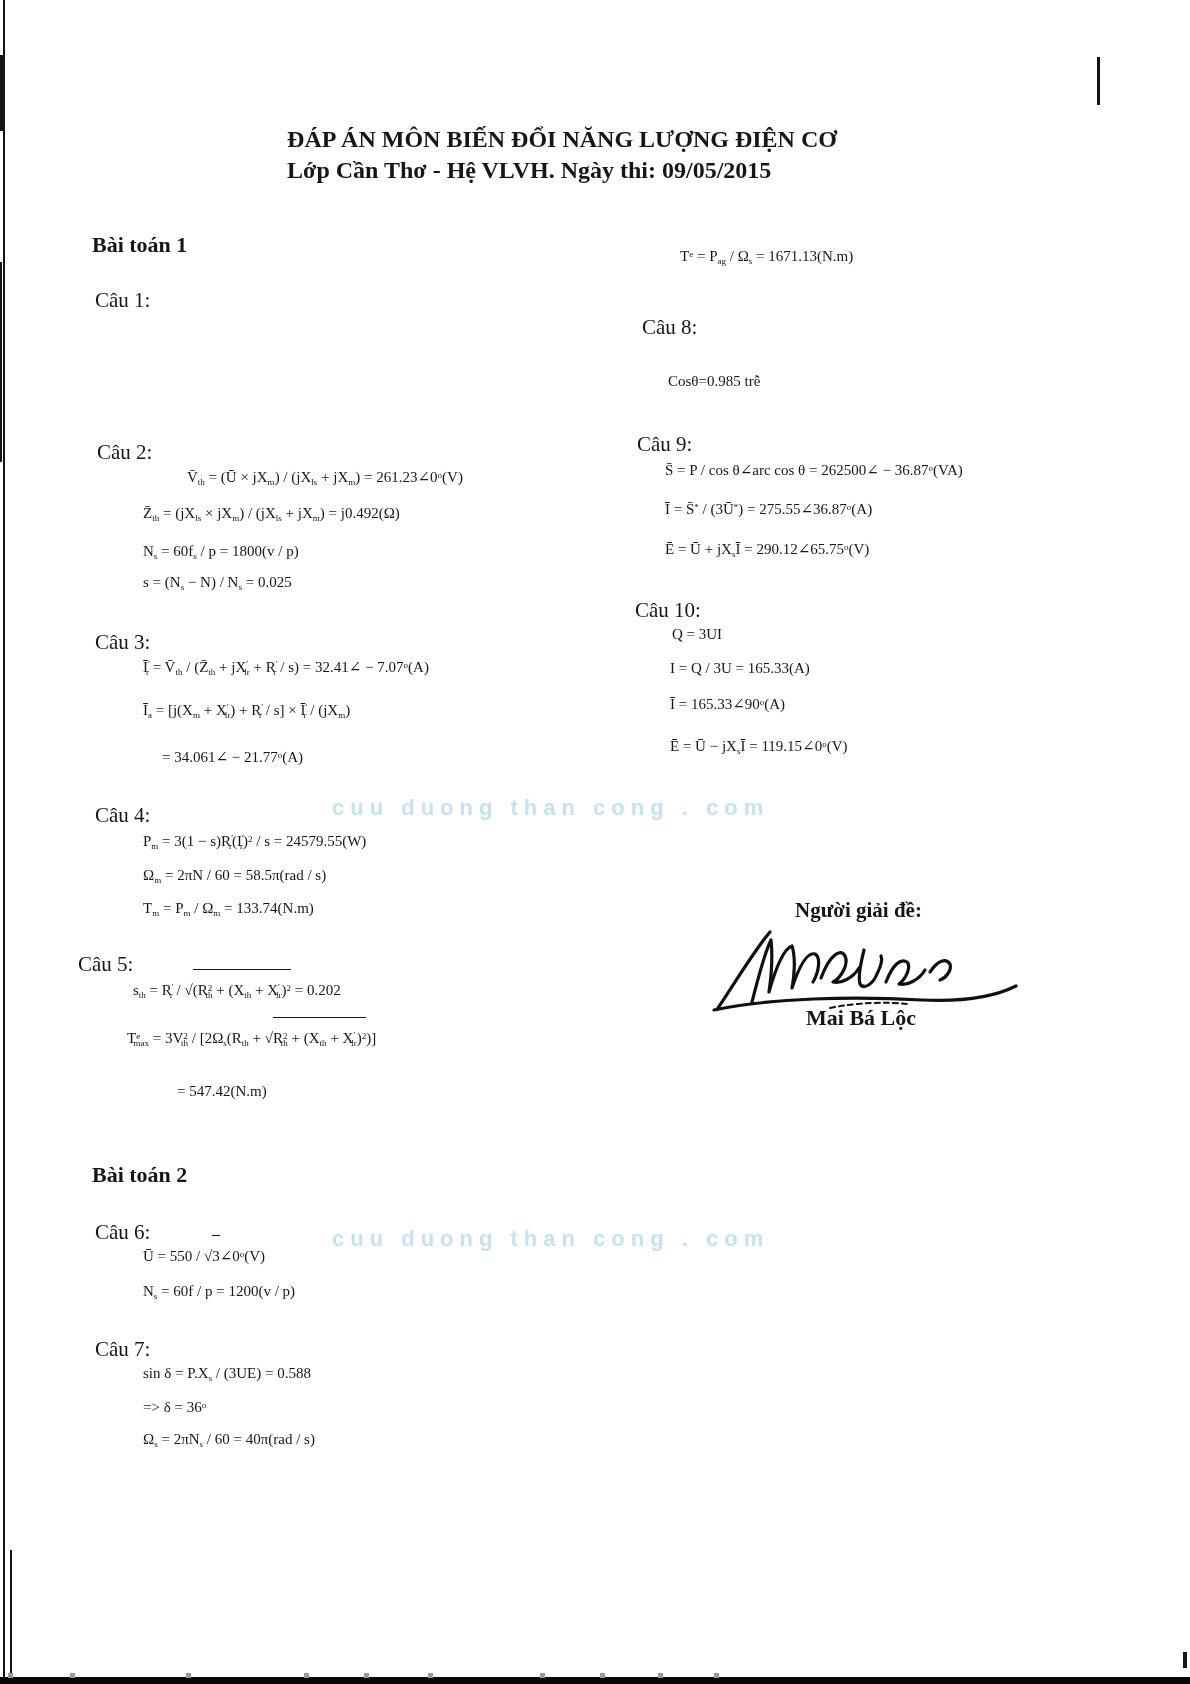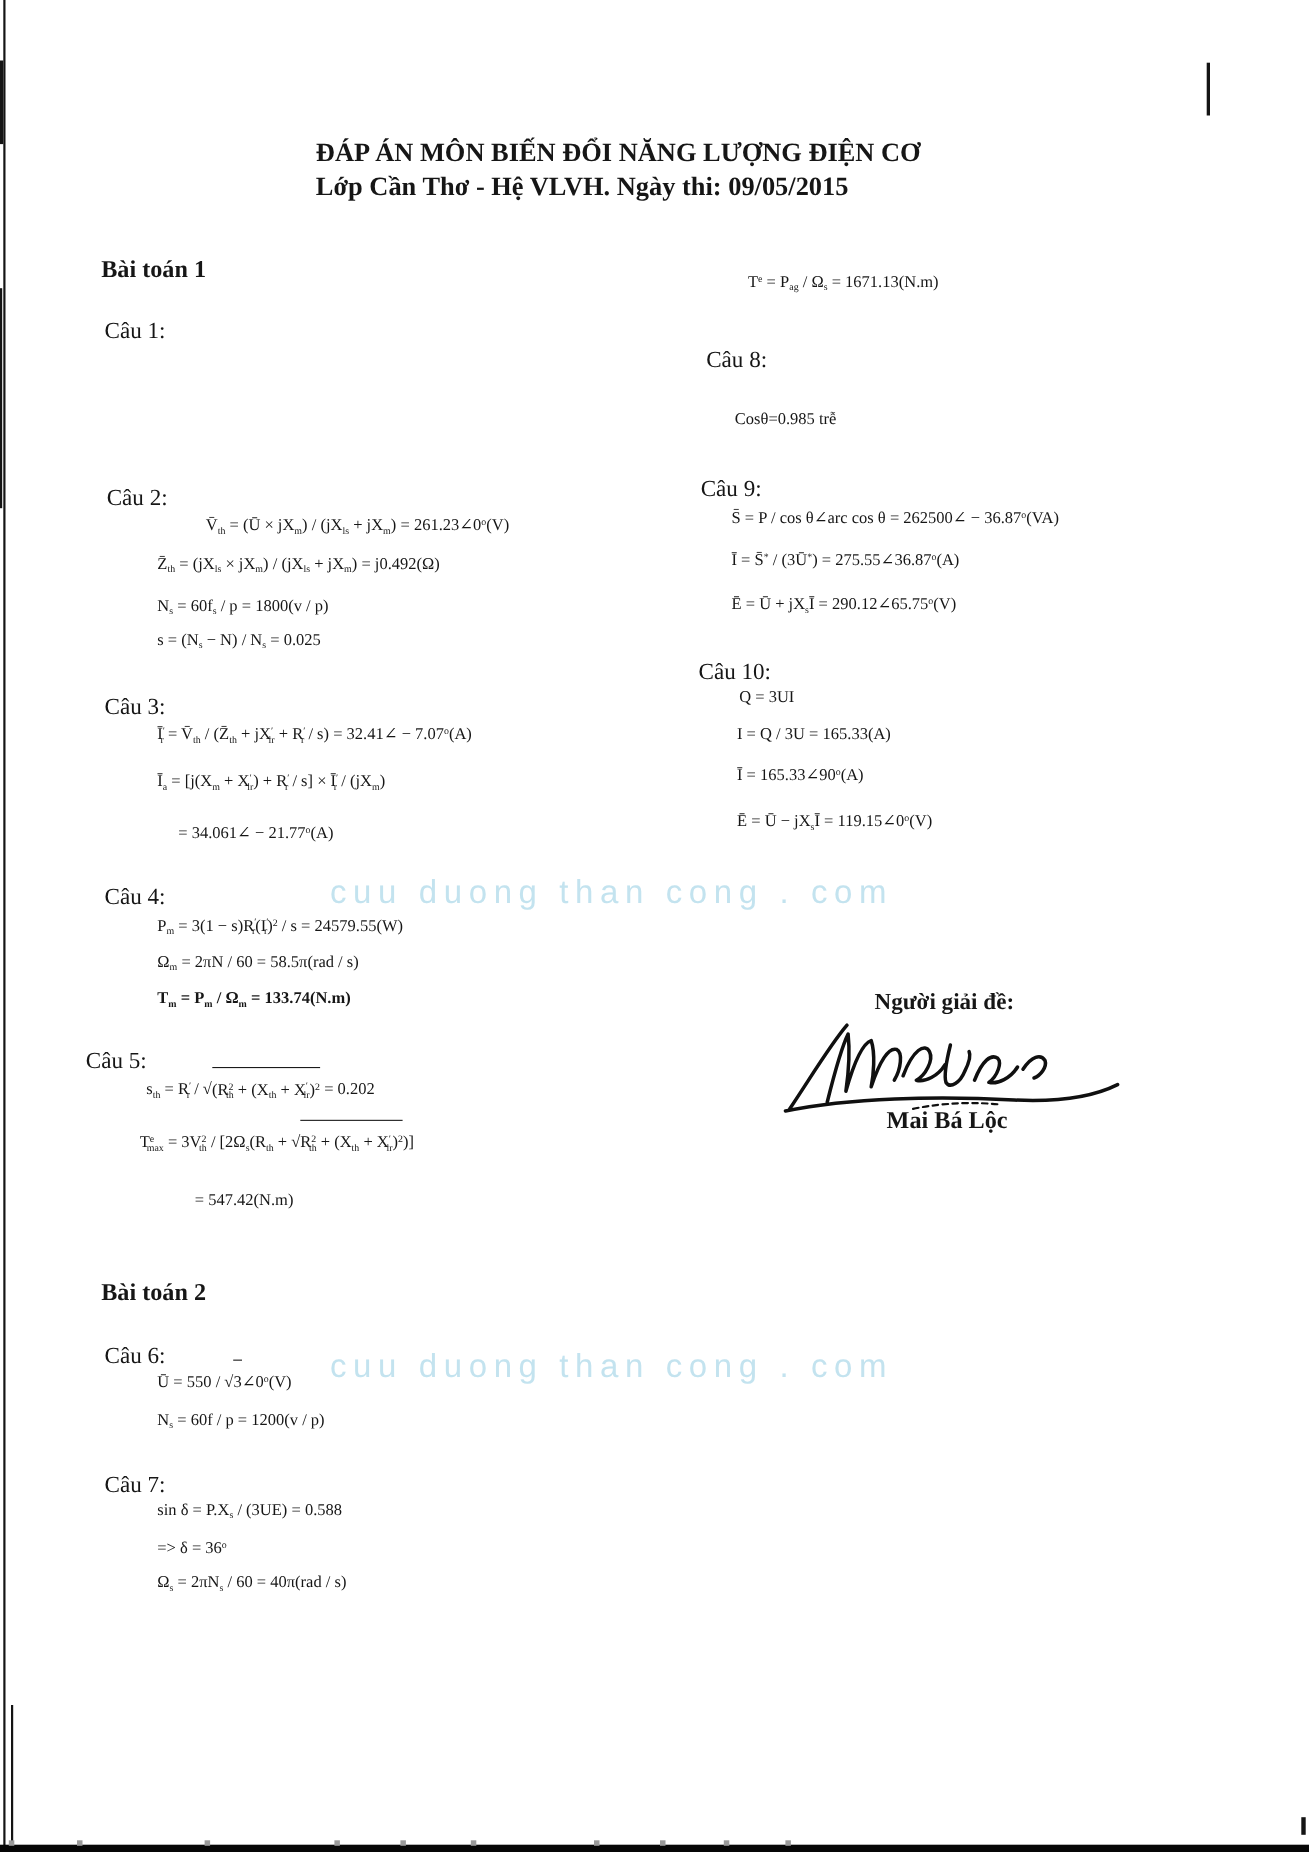--- a/index.html
+++ b/index.html
@@ -13,21 +13,21 @@
   .lbl{font-size:21px;}
   .frm{font-size:15px;text-align:center;}
   .frm sub,.lbl sub{font-size:0.60em;vertical-align:-0.35em;letter-spacing:0;}
   .frm sup,.lbl sup{font-size:0.60em;vertical-align:0.5em;}
   .frm sup.pr{vertical-align:0.55em;}
   .frm sup.pr + sub{margin-left:-0.45em;}
   .frm sub.stk{margin-left:-0.75em;}
   .frm .ol{border-top:1.6px solid #1a1a1a;padding-top:12px;}
   .wm{
     font-family:"Liberation Sans","DejaVu Sans",sans-serif;
-    font-size:30px;letter-spacing:6px;font-weight:normal;
+    font-size:22px;letter-spacing:6px;font-weight:bold;margin-left:32px;
   }
   .rule{position:absolute;background:#141414;}
   .notch{position:absolute;background:#9a9a9a;width:5px;height:5px;}
   .sig-svg{position:absolute;}
 </style>
 </head>
 <body>
 
 <div class="page">
 
@@ -67,21 +67,21 @@
   <div class="t frm" style="left:143px;top:574px;">s = (N<sub>s</sub> − N) / N<sub>s</sub> = 0.025</div>
 
   <div class="t lbl" style="left:95px;top:630px;">Câu 3:</div>
   <div class="t frm" style="left:143px;top:658px;">Ī<sup class="pr">′</sup><sub>r</sub> = V̄<sub>th</sub> / (Z̄<sub>th</sub> + jX<sup class="pr">′</sup><sub>lr</sub> + R<sup class="pr">′</sup><sub>r</sub> / s) = 32.41∠ − 7.07<sup>o</sup>(A)</div>
   <div class="t frm" style="left:143px;top:702px;">Ī<sub>a</sub> = [j(X<sub>m</sub> + X<sup class="pr">′</sup><sub>lr</sub>) + R<sup class="pr">′</sup><sub>r</sub> / s] × Ī<sup class="pr">′</sup><sub>r</sub> / (jX<sub>m</sub>)</div>
   <div class="t frm" style="left:162px;top:748px;">= 34.061∠ − 21.77<sup>o</sup>(A)</div>
 
   <div class="t lbl" style="left:95px;top:803px;">Câu 4:</div>
   <div class="t frm" style="left:143px;top:833px;">P<sub>m</sub> = 3(1 − s)R<sup class="pr">′</sup><sub>r</sub>(I<sup class="pr">′</sup><sub>r</sub>)<sup>2</sup> / s = 24579.55(W)</div>
   <div class="t frm" style="left:143px;top:867px;">Ω<sub>m</sub> = 2πN / 60 = 58.5π(rad / s)</div>
-  <div class="t frm" style="left:143px;top:900px;font-weight:bold;">T<sub>m</sub> = P<sub>m</sub> / Ω<sub>m</sub> = 133.74(N.m)</div>
+  <div class="t frm" style="left:143px;top:900px;">T<sub>m</sub> = P<sub>m</sub> / Ω<sub>m</sub> = 133.74(N.m)</div>
 
   <div class="t lbl" style="left:78px;top:952px;">Câu 5:</div>
   <div class="t frm" style="left:133px;top:982px;">s<sub>th</sub> = R<sup class="pr">′</sup><sub>r</sub> / √<span class="ol">(R<sup>2</sup><sub class="stk">th</sub> + (X<sub>th</sub> + X<sup class="pr">′</sup><sub>lr</sub>)<sup>2</sup></span> = 0.202</div>
   <div class="t frm" style="left:127px;top:1030px;">T<sup>e</sup><sub class="stk">max</sub> = 3V<sup>2</sup><sub class="stk">th</sub> / [2Ω<sub>s</sub>(R<sub>th</sub> + √<span class="ol">R<sup>2</sup><sub class="stk">th</sub> + (X<sub>th</sub> + X<sup class="pr">′</sup><sub>lr</sub>)<sup>2</sup></span>)]</div>
   <div class="t frm" style="left:177px;top:1083px;">= 547.42(N.m)</div>
 
   <div class="t hdr" style="left:92px;top:1162px;">Bài toán 2</div>
 
   <div class="t lbl" style="left:95px;top:1220px;">Câu 6:</div>
   <div class="t frm" style="left:143px;top:1247px;">Ū = 550 / √<span class="ol">3</span>∠0<sup>o</sup>(V)</div>

